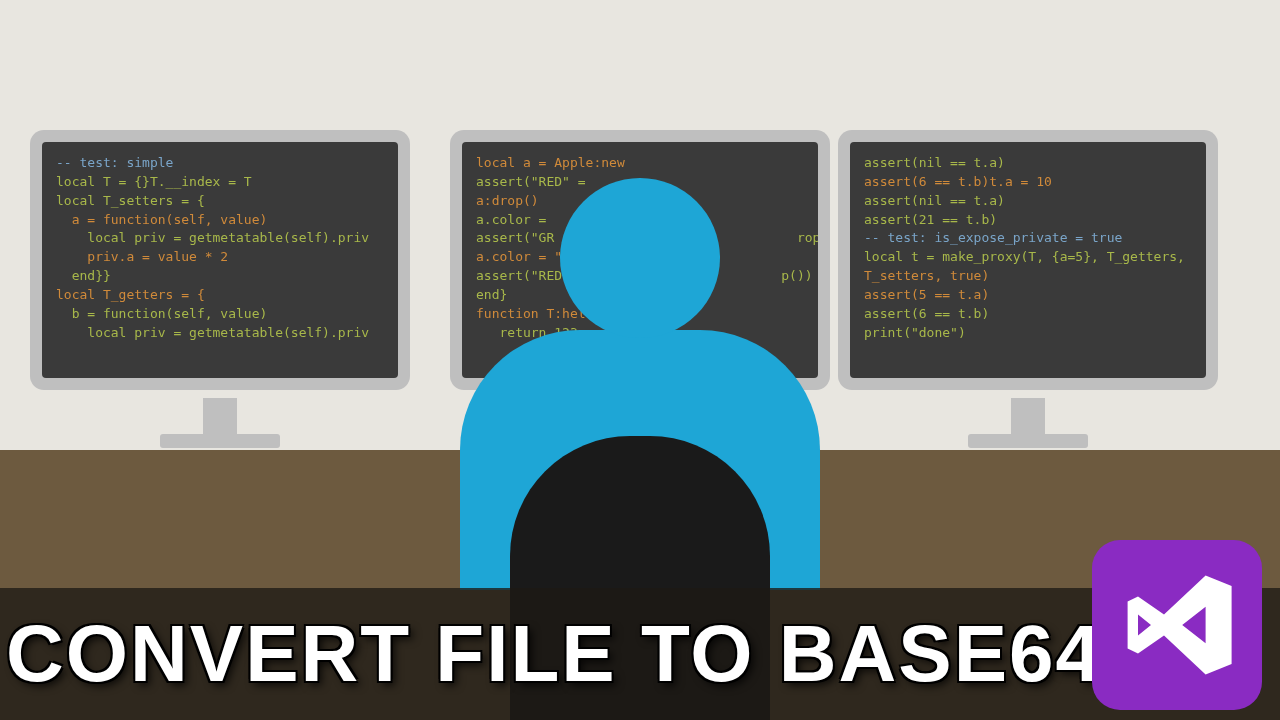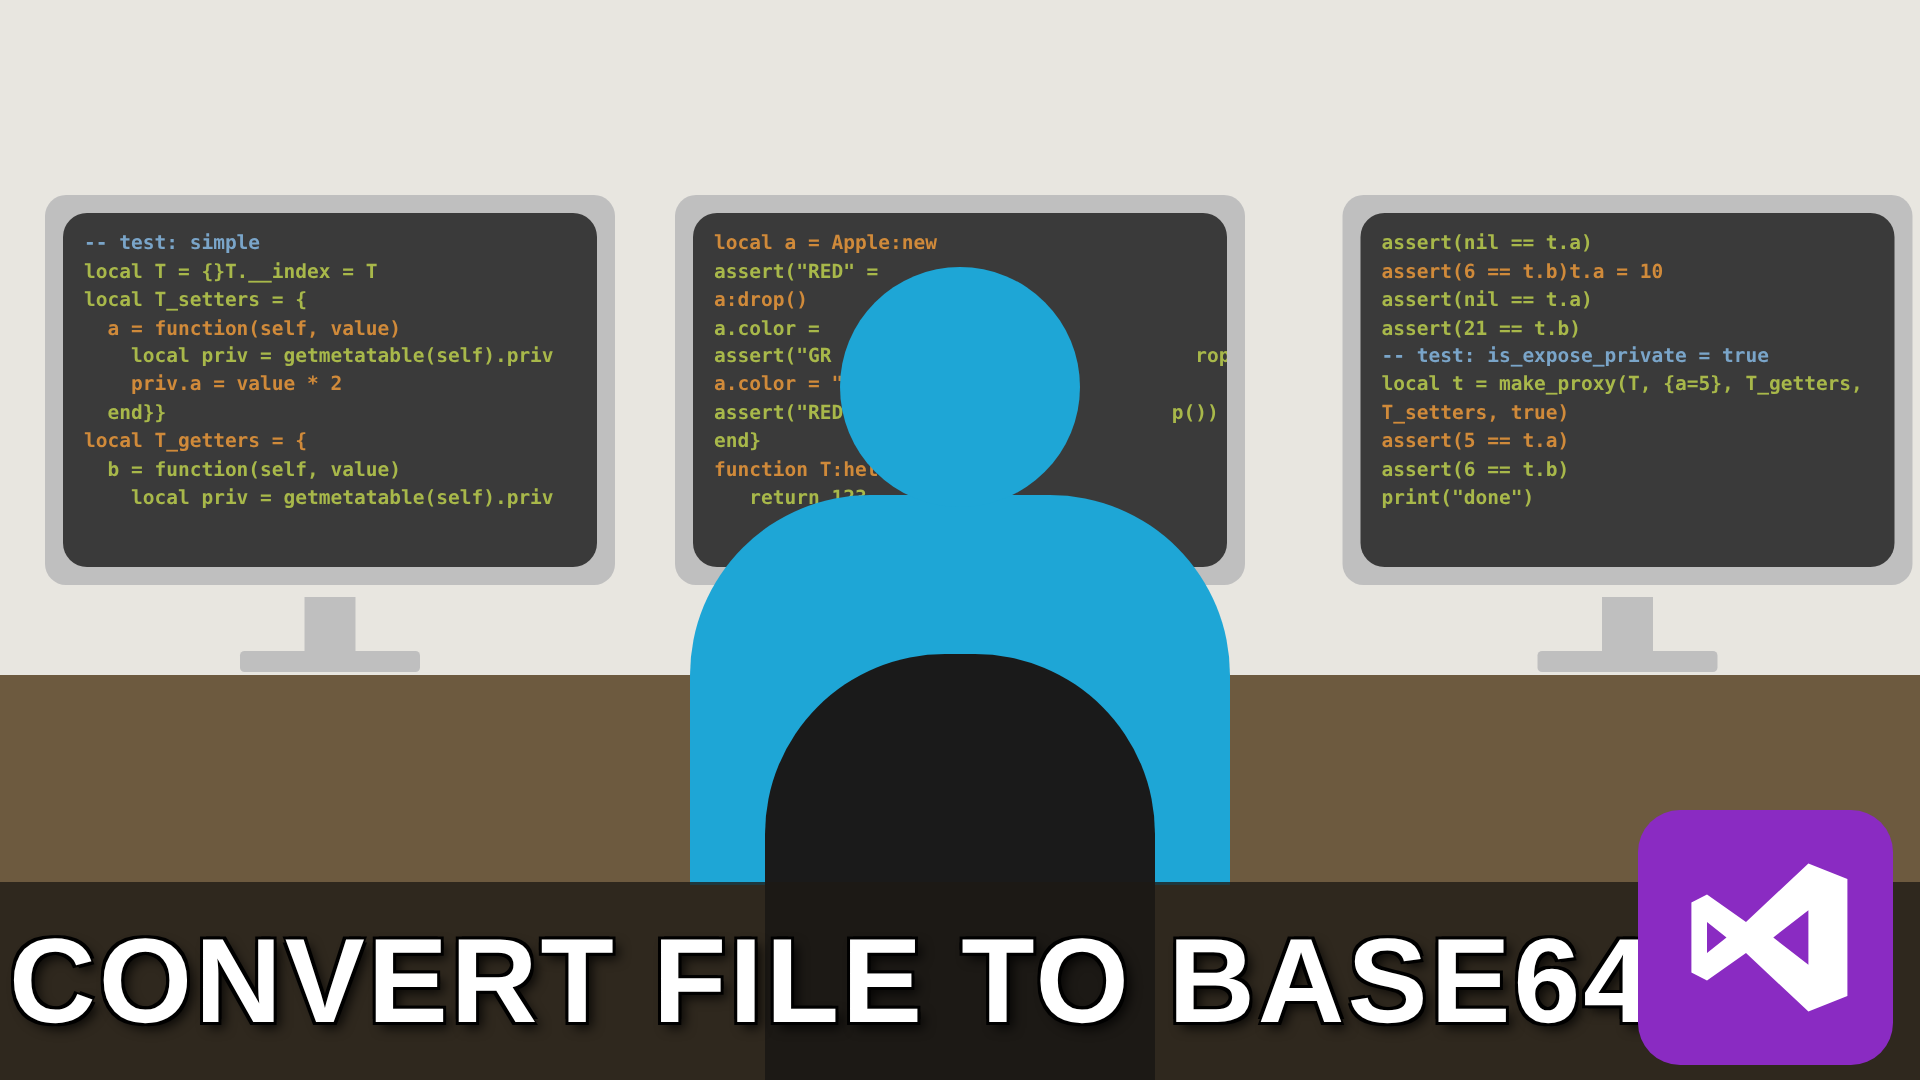--- a/index.html
+++ b/index.html
@@ -20,40 +20,39 @@
     background: #6d5a3f;
   }
   .monitor {
     position: absolute;
     top: 130px;
     width: 380px;
     height: 280px;
   }
   .monitor.left   { left: 30px; }
   .monitor.center { left: 450px; }
-  .monitor.right  { left: 895px; }
+  .monitor.right  { left: 838px; }
   .bezel {
     width: 100%;
     height: 260px;
     background: #bfbfbf;
     border-radius: 14px;
     padding: 12px;
   }
   .screen {
     width: 100%;
     height: 100%;
     background: #3a3a3a;
-    border-radius: 16px;
+    border-radius: 4px;
     padding: 12px 14px;
     font-size: 13px;
     line-height: 1.45;
     color: #a8b84a;
     overflow: hidden;
     white-space: pre;
-    font-weight: bold;
   }
   .stand-neck {
     position: absolute;
     bottom: -28px;
     left: 50%;
     transform: translateX(-50%);
     width: 34px;
     height: 40px;
     background: #bfbfbf;
   }

